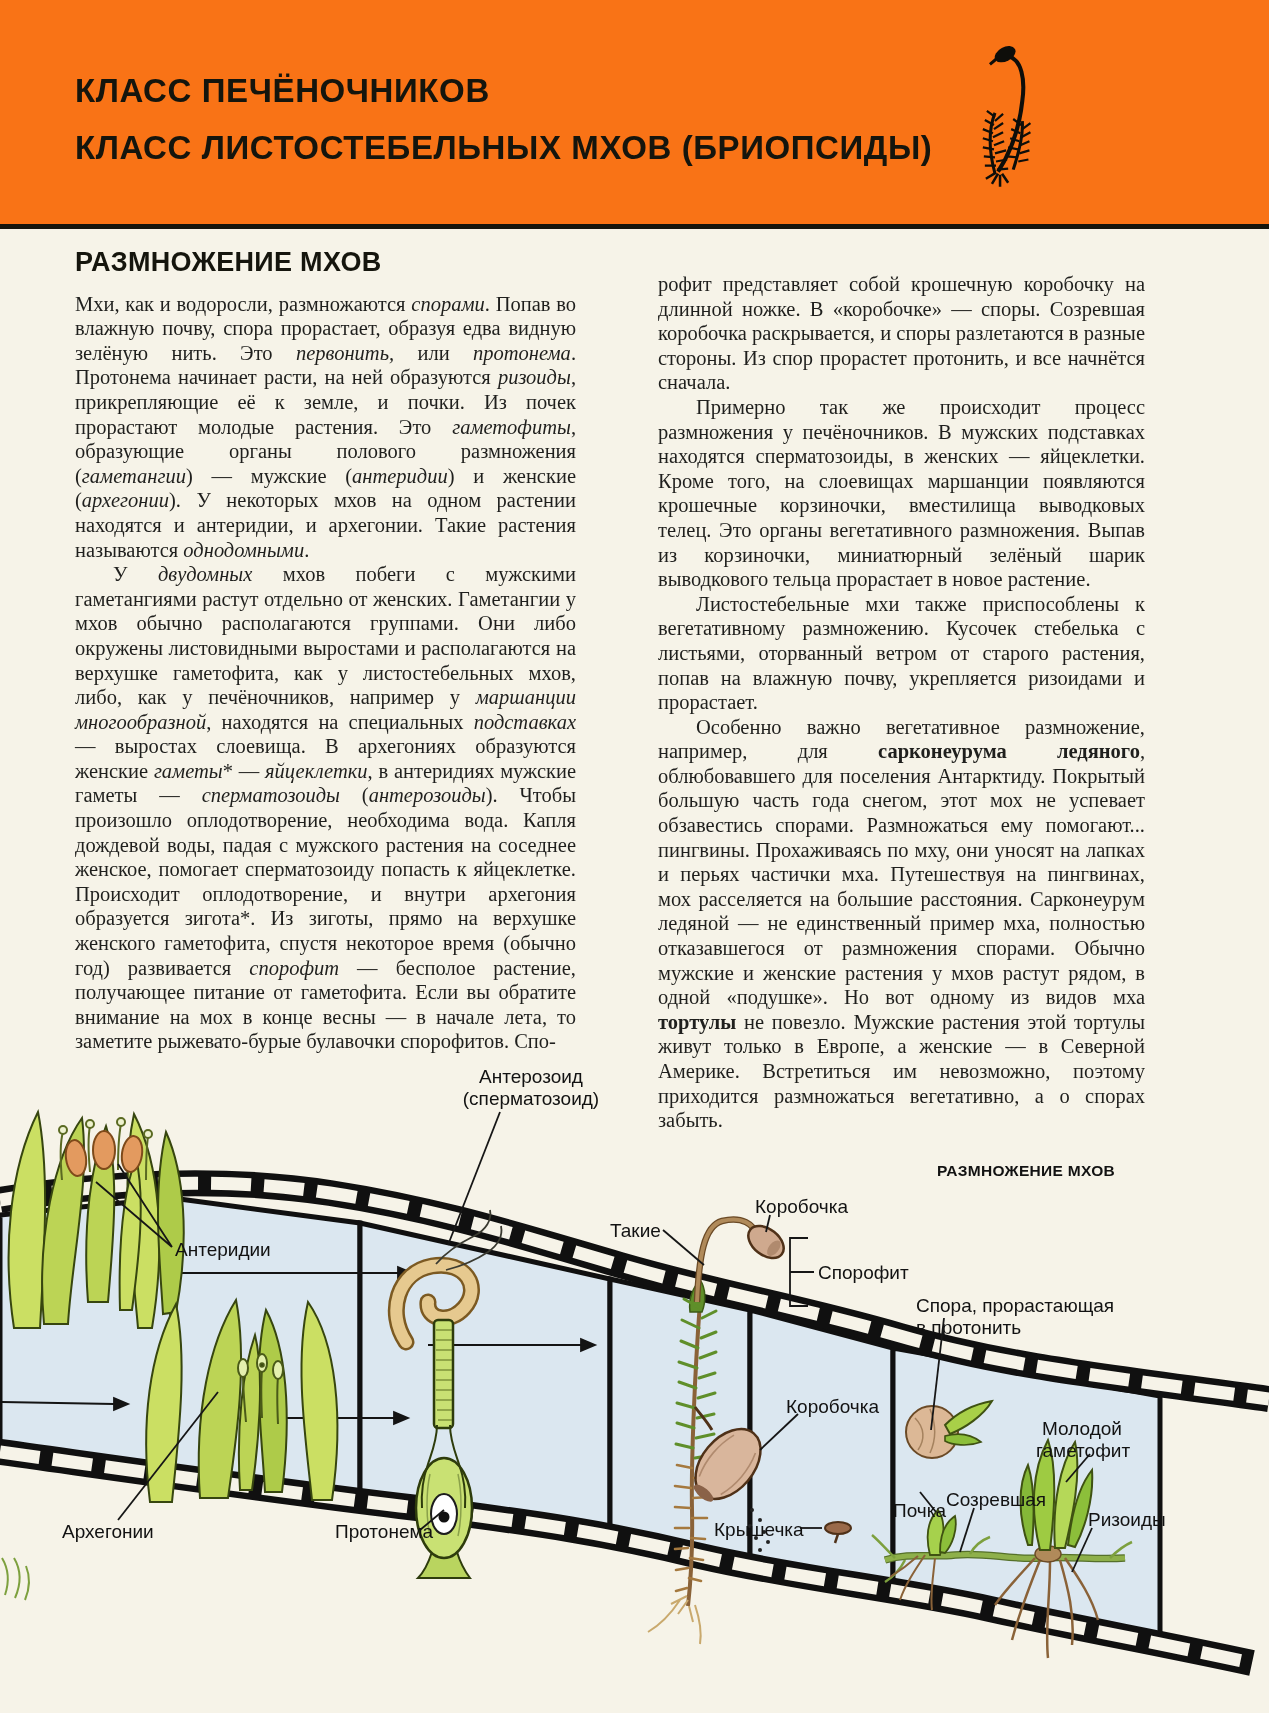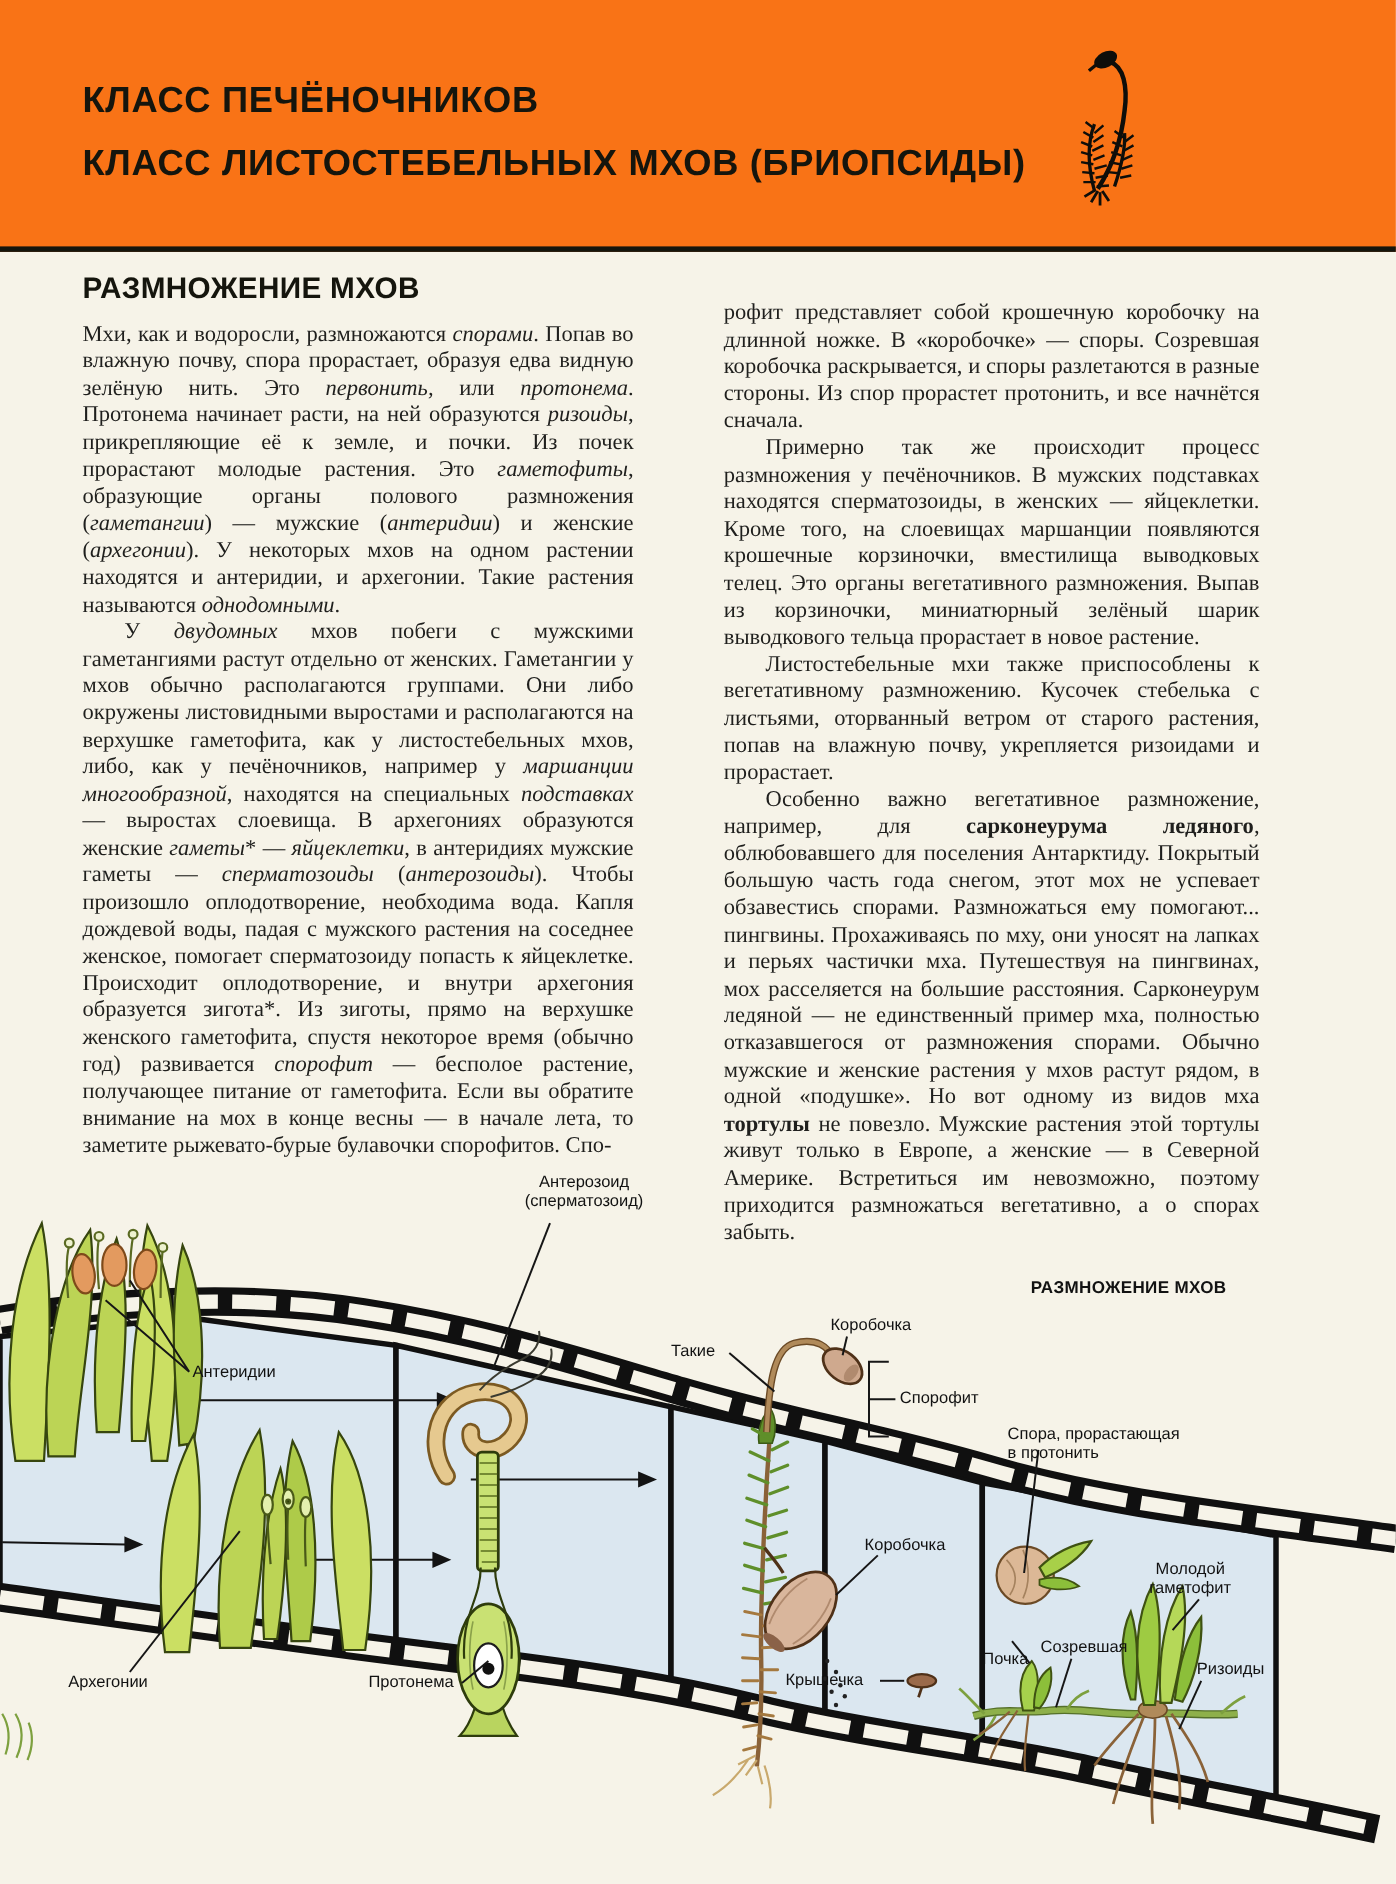--- a/index.html
+++ b/index.html
@@ -22,21 +22,21 @@
   h2.heading{margin:0 0 17px 0;font-family:"Liberation Sans",sans-serif;font-weight:bold;
              font-size:27px;letter-spacing:.3px;color:#15150d;}
   .para{margin:0;}
   .para.indent{text-indent:38px;}
   .i{font-style:italic;}
   .b{font-weight:bold;}
 
   
   .figure{position:absolute;left:0;top:1040px;width:1269px;height:673px;}
   .figure svg.art{position:absolute;left:0;top:0;}
-  .fig-label{position:absolute;font-family:"Liberation Sans",sans-serif;font-size:15px;
+  .fig-label{position:absolute;font-family:"Liberation Sans",sans-serif;font-size:19px;
              line-height:1.15;color:#121212;white-space:pre-line;}
   .lbl-anteridii{left:175px;top:199px;}
   .lbl-anterozoid{left:450px;top:26px;width:162px;text-align:center;}
   .lbl-nozhka{left:610px;top:180px;}
   .lbl-korobochka-top{left:755px;top:156px;}
   .lbl-sporofit{left:818px;top:222px;}
   .lbl-spora{left:916px;top:240px;margin-top:15px;}
   .lbl-korobochka-2{left:786px;top:356px;}
   .lbl-kryshechka{left:714px;top:479px;text-align:right;}
   .lbl-pochka{left:893px;top:444px;margin-top:16px;}

